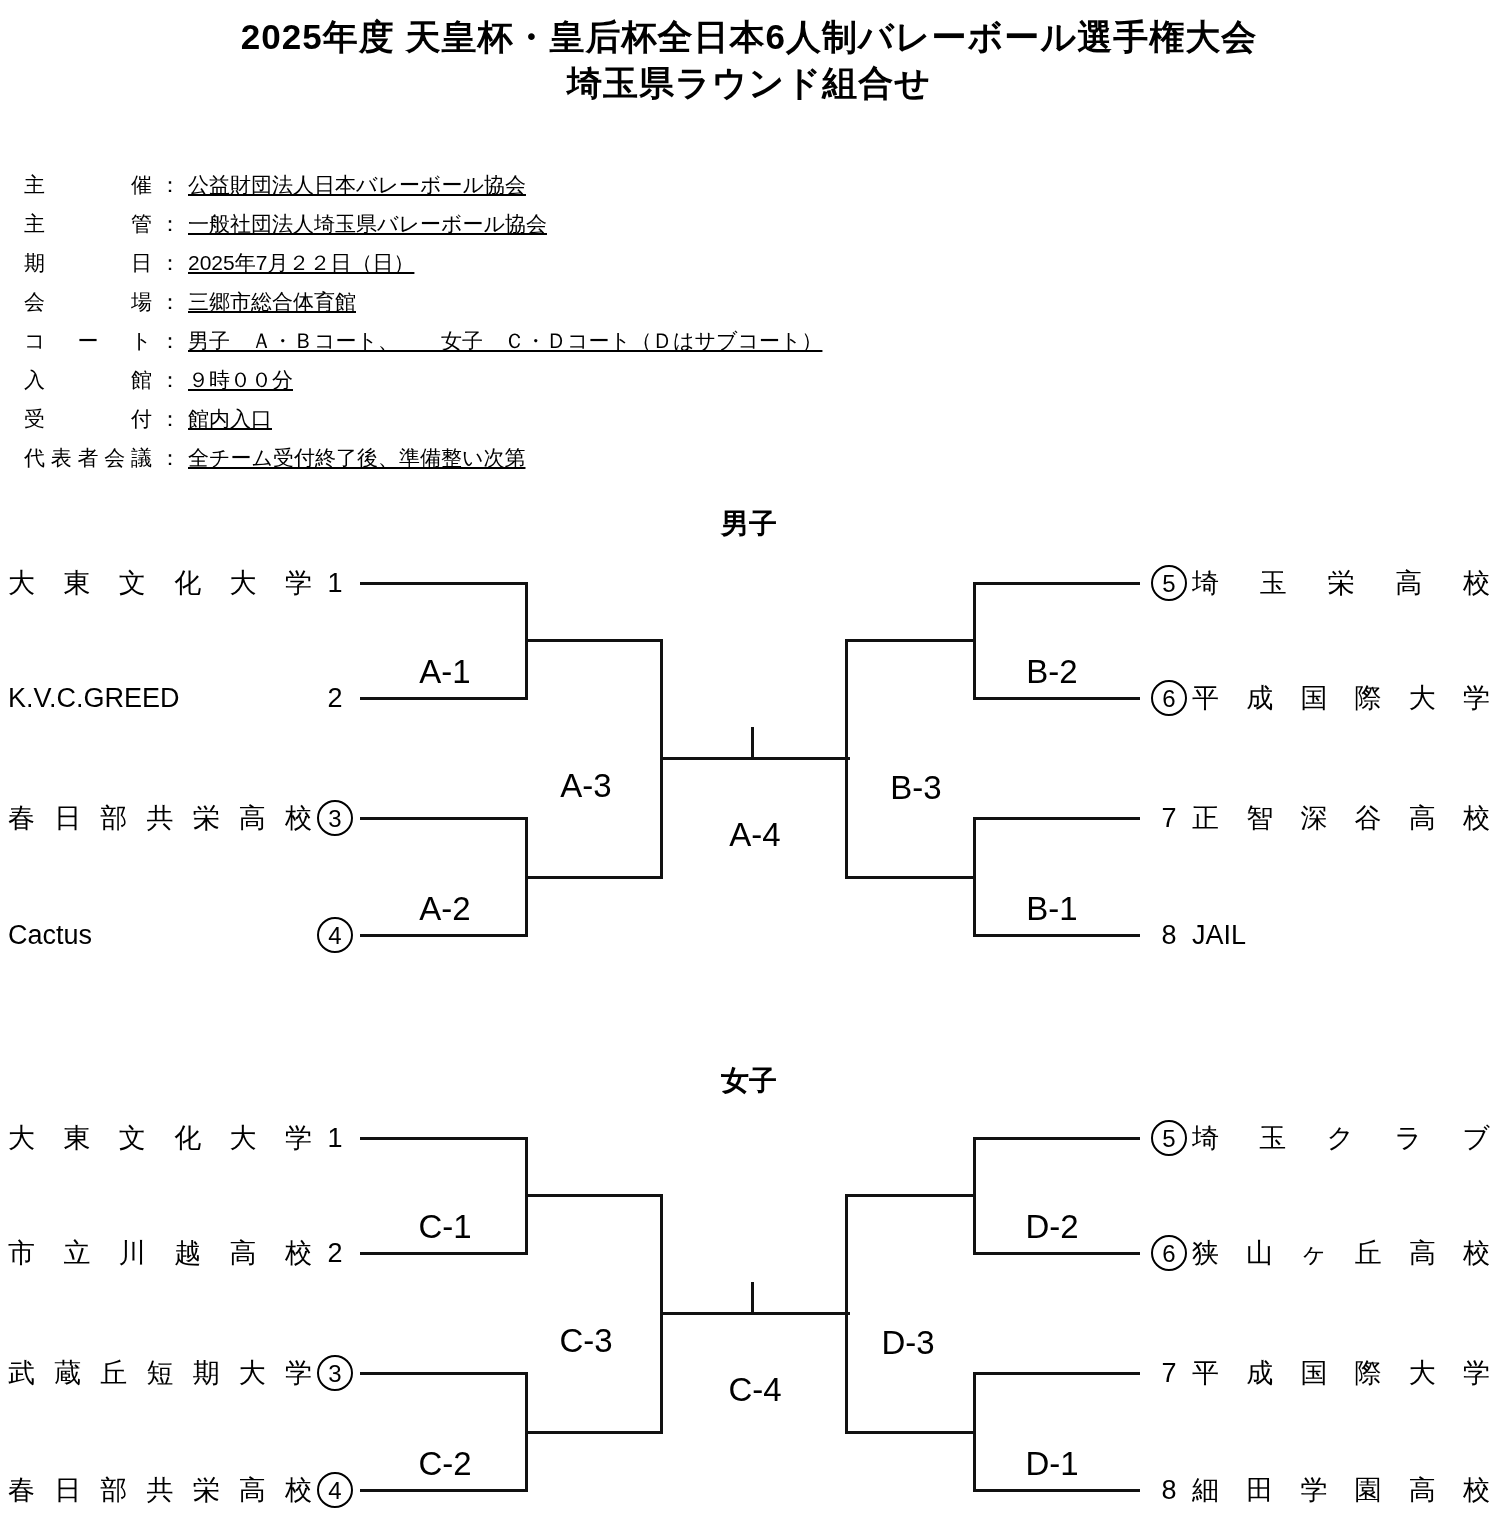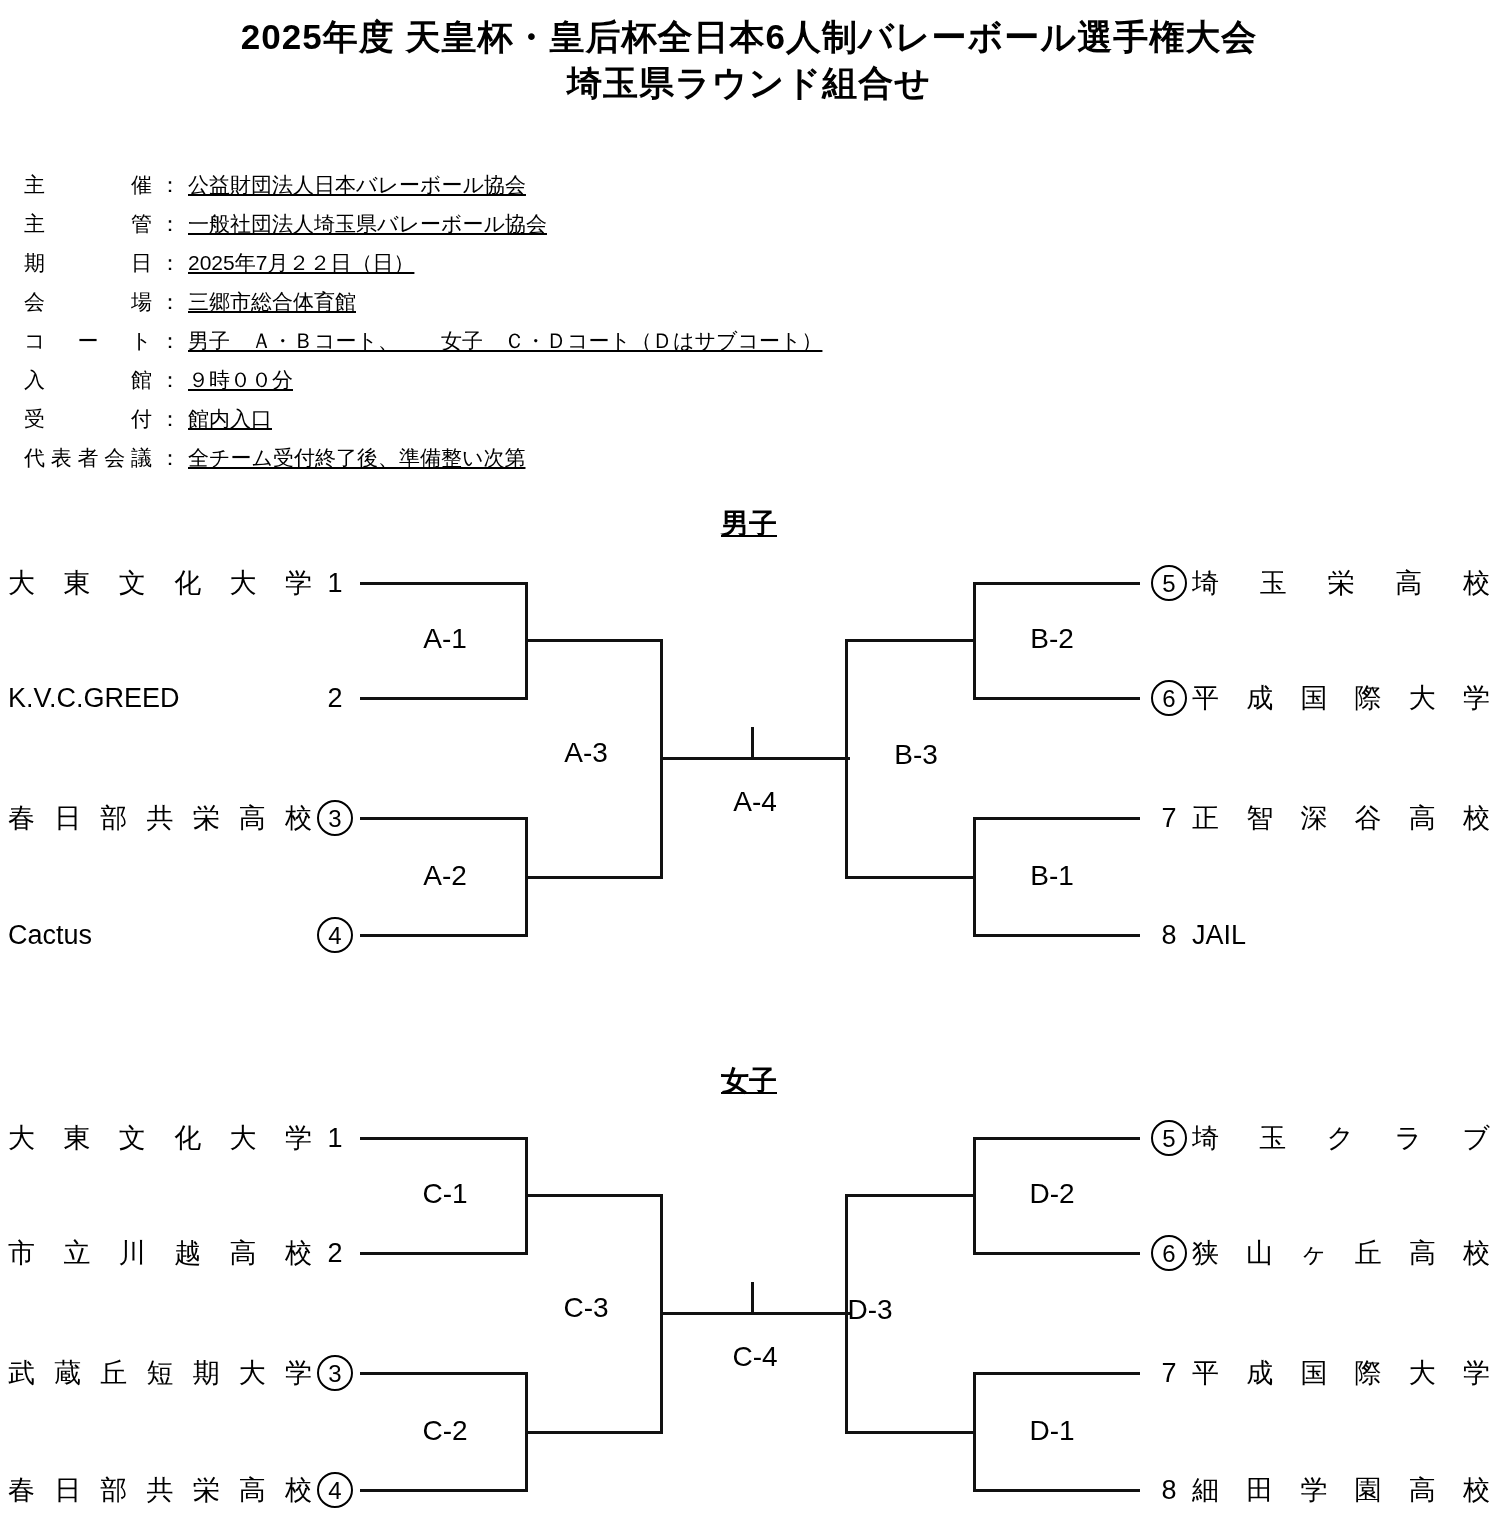--- a/index.html
+++ b/index.html
@@ -23,41 +23,41 @@
     letter-spacing: 1px;
   }
   .info { position: absolute; top: 160px; left: 24px; }
   .info-row { display: flex; align-items: flex-end; height: 39px; font-size: 21px; }
   .info-label { width: 128px; text-align: justify; text-align-last: justify; white-space: nowrap; }
   .info-colon { width: 36px; text-align: center; }
   .info-value { white-space: pre; text-decoration: underline; }
 
   .bracket-header {
     position: absolute; left: 0; width: 100%;
-    text-align: center; font-size: 28px; font-weight: bold; text-decoration: underline;
+    text-align: center; font-size: 28px; font-weight: bold;
   }
   .bracket { position: absolute; left: 0; width: 1270px; height: 425px; }
 
   .hl { position: absolute; height: 3px; background: #111111; }
   .vl { position: absolute; width: 3px; background: #111111; }
 
   .trow { position: absolute; display: flex; align-items: center; height: 44px; font-size: 27px; }
   .tname { flex: 1; white-space: nowrap; }
   .name-justify { text-align: justify; text-align-last: justify; }
   .name-center { text-align: left; }
   .tseed { width: 46px; display: flex; align-items: center; justify-content: center; }
   .num { display: inline-block; min-width: 22px; text-align: center; }
   .num.circled {
     width: 36px; height: 36px; line-height: 33px;
     border: 2.5px solid #000; border-radius: 50%;
     box-sizing: border-box; font-size: 24px;
   }
   .mlabel {
     position: absolute; width: 110px; height: 32px; line-height: 32px;
-    text-align: center; font-size: 28px;
+    text-align: center; font-size: 33px; margin-top: 33px;
   }
 </style>
 </head>
 <body>
 
 <div class="page">
 
   <div class="title">
     <div>2025年度 天皇杯・皇后杯全日本6人制バレーボール選手権大会</div>
     <div>埼玉県ラウンド組合せ</div>
@@ -264,16 +264,16 @@
         </span>
       <span class="tname name-justify">細田学園高校</span>
     </div>
 
     <div class="mlabel" style="left:390px;top:78px">C-1</div>
     <div class="mlabel" style="left:390px;top:315px">C-2</div>
     <div class="mlabel" style="left:531px;top:192px">C-3</div>
     <div class="mlabel" style="left:700px;top:241px">C-4</div>
     <div class="mlabel" style="left:997px;top:78px">D-2</div>
     <div class="mlabel" style="left:997px;top:315px">D-1</div>
-    <div class="mlabel" style="left:815px;top:194px">D-3</div>
+    <div class="mlabel" style="left:853px;top:194px">D-3</div>
   </div>
 
 </div>
 
 </body></html>

